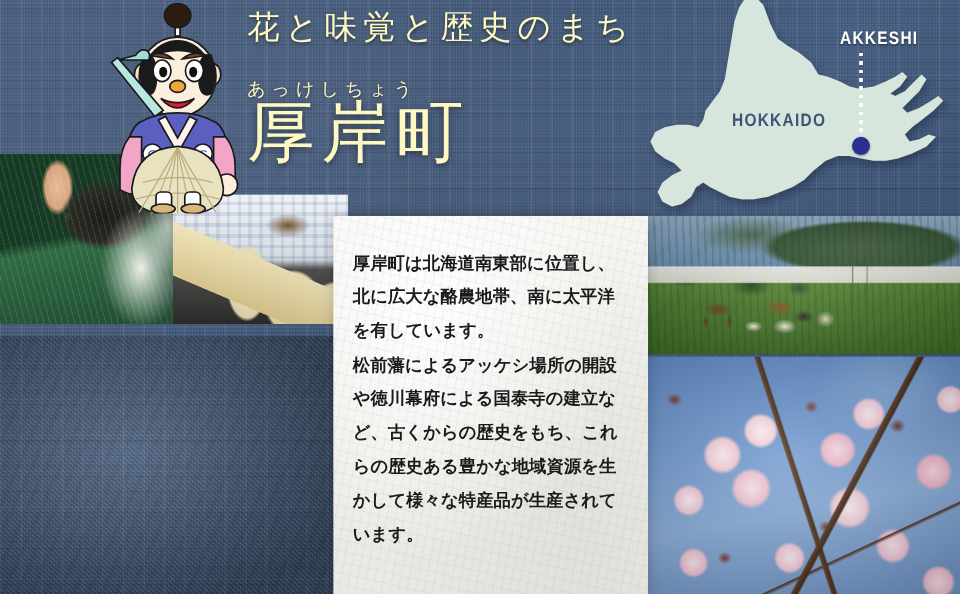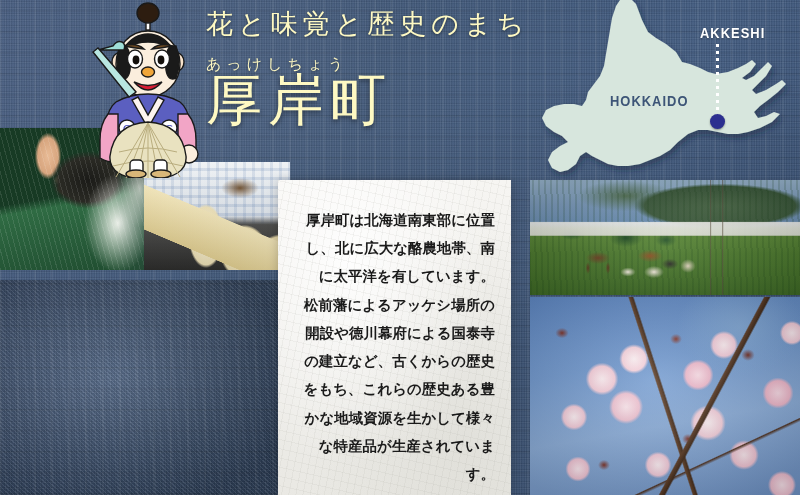--- a/index.html
+++ b/index.html
@@ -233,52 +233,51 @@
     border-radius:50%; background:#2b2f8f;
     box-shadow:0 1px 2px rgba(0,0,0,.4);
   }
 
   
   #mascot{ position:absolute; left:86px; top:2px; width:126px; height:176px; }
   #mascot svg{ display:block; width:100%; height:100%; }
 
   
   #text-panel{
-    position:absolute; left:278px; top:180px; width:233px; height:315px;
+    position:absolute; left:278px; top:180px; width:262px; height:315px;
     background-color:#f1f0ec;
     background-image:
       repeating-linear-gradient(101deg, rgba(160,160,150,.10) 0 1px, rgba(0,0,0,0) 1px 7px),
       repeating-linear-gradient(13deg, rgba(150,150,140,.09) 0 1px, rgba(0,0,0,0) 1px 9px),
       radial-gradient(ellipse at 30% 25%, rgba(255,255,255,.9), rgba(0,0,0,0) 62%),
       radial-gradient(ellipse at 80% 85%, rgba(190,190,180,.22), rgba(0,0,0,0) 60%),
       linear-gradient(176deg,#f7f6f3 0%,#efeeea 48%,#e9e8e3 100%);
     box-shadow:0 0 10px rgba(0,0,0,.22);
     padding:26px 16px 0 16px;
-    text-align:right;
   }
   #body-text{
     font-family:"DejaVu Sans", sans-serif;
     font-size:14.4px; line-height:1.96; color:#1a1a1a;
     font-weight:600; letter-spacing:.1px;
     white-space:pre-line;
   }
 
   
   #headline{
     position:absolute; left:206px; top:6px; width:400px;
     text-align:left; color:#fef9c3; pointer-events:none;
   }
   #tagline{
     font-family:"DejaVu Serif", serif;
     font-size:27px; letter-spacing:5px; line-height:1.35;
     text-shadow:0 1px 3px rgba(0,0,0,.45);
   }
   #furigana{
     font-family:"DejaVu Sans", sans-serif;
-    font-size:15px; letter-spacing:5px; margin-top:13px;
+    font-size:15px; letter-spacing:5px; margin-top:23px;
     text-shadow:0 1px 3px rgba(0,0,0,.45);
   }
   #town-name{
     font-family:Liberation Mono, monospace;
     font-size:56px; letter-spacing:6px; line-height:1.12; margin-top:-1px;
     text-shadow:0 2px 5px rgba(0,0,0,.45);
   }
 </style>
 </head>
 <body>

